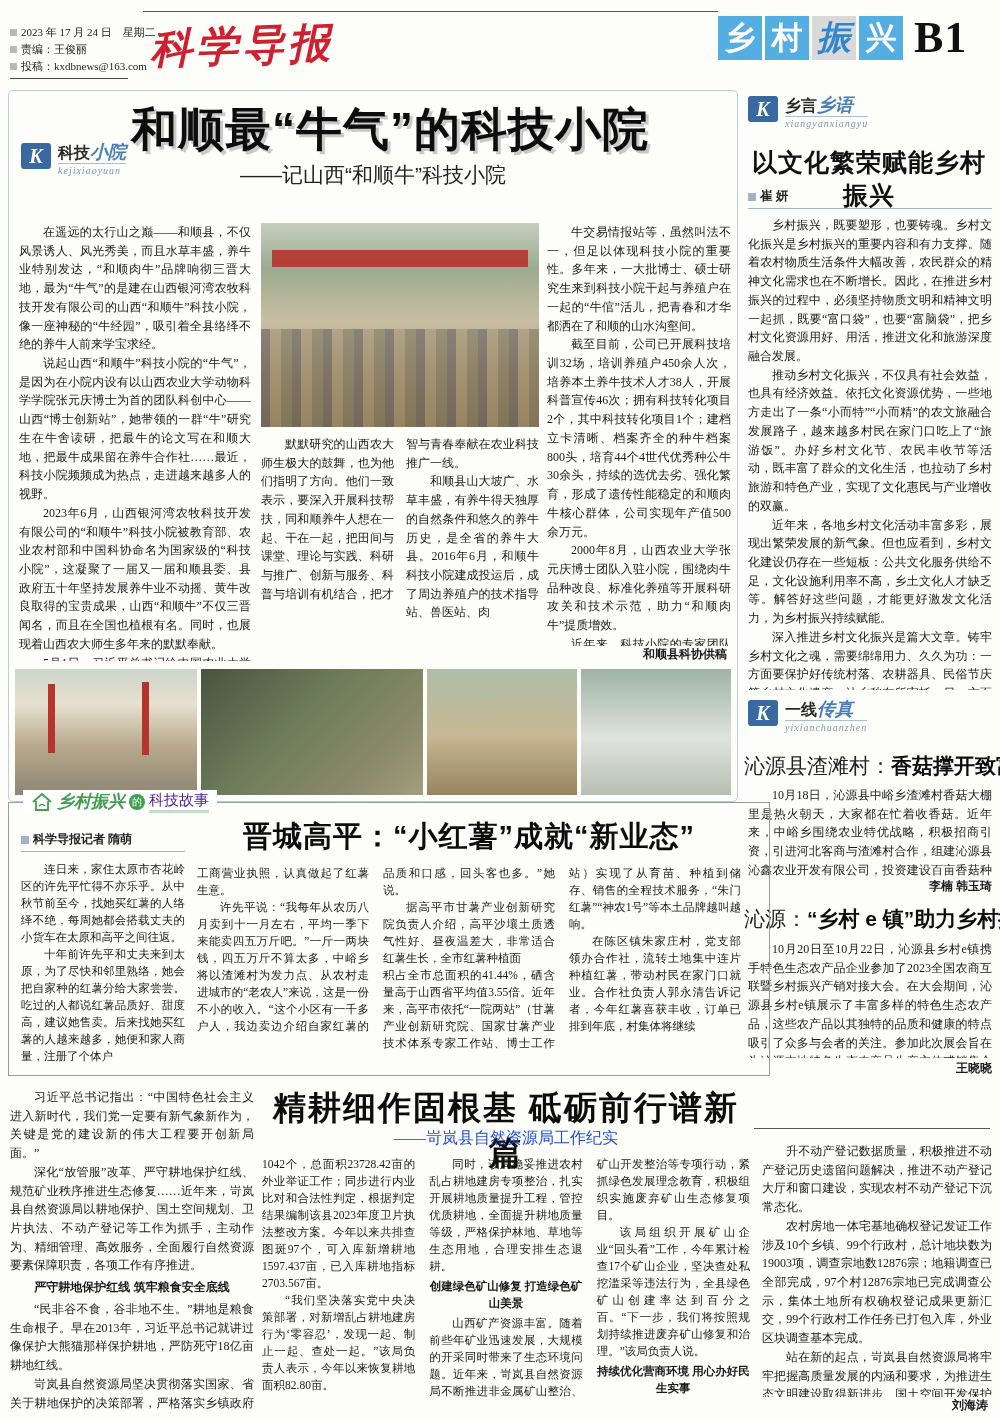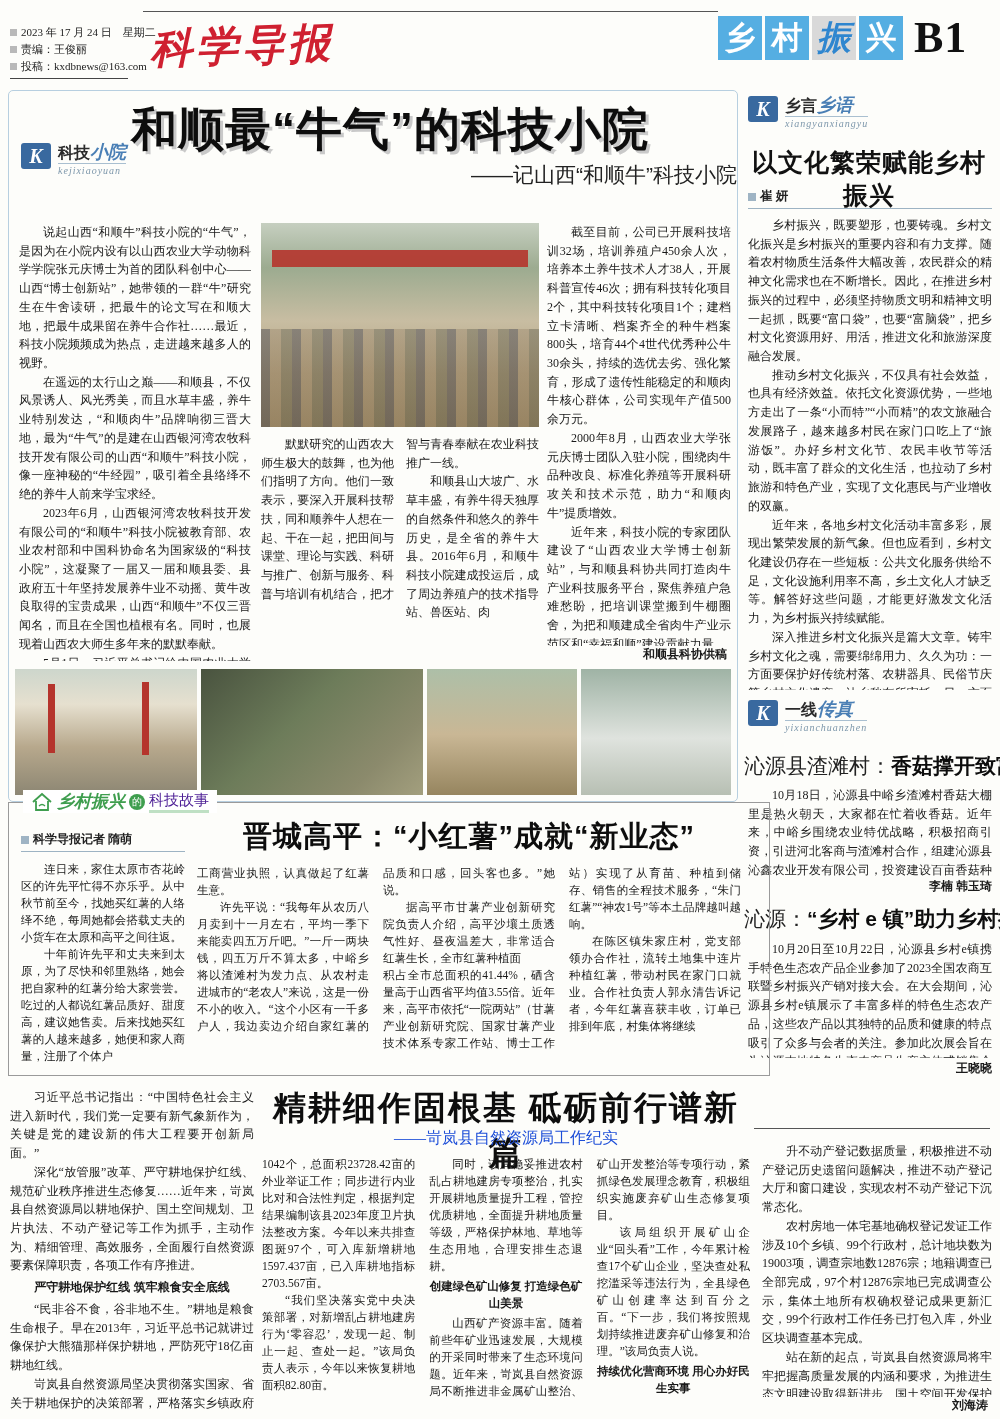--- a/index.html
+++ b/index.html
@@ -37,21 +37,21 @@
   .hair{border-bottom:1px solid #9db3c3;}
   .author{text-align:right;font-weight:bold;font-size:12px;padding-right:4px;}
   .subhd{text-indent:0!important;text-align:center!important;font-weight:bold;
          font-family:"Liberation Sans",sans-serif;margin:3px 0!important;}
   .cols2{column-count:2;column-gap:12px;}
   .cols3{column-count:3;column-gap:14px;}
   .clip{overflow:hidden;}
   
   .main-hl{font-family:"Liberation Sans",sans-serif;font-weight:900;font-size:46px;letter-spacing:1px;color:#0d0d0d;
            text-align:center;text-shadow:3px 3px 0 #c9c9c9;}
-  .main-sub{font-family:"Liberation Sans",sans-serif;font-size:21px;color:#222;text-align:right;}
+  .main-sub{font-family:"Liberation Sans",sans-serif;font-size:21px;color:#222;text-align:center;}
   .side-hl{font-family:"Liberation Sans",sans-serif;font-weight:900;font-size:25px;color:#111;text-align:center;letter-spacing:1px;}
   .line-hl{font-size:21px;text-align:center;white-space:nowrap;}
   .line-hl .pre{font-family:"Liberation Serif",serif;color:#222;}
   .line-hl .strong{font-family:"Liberation Sans",sans-serif;font-weight:900;color:#0d0d0d;}
   .mid-hl{font-family:"Liberation Sans",sans-serif;font-weight:900;font-size:29px;color:#0d0d0d;text-align:center;letter-spacing:1px;}
   .bot-hl{font-family:"Liberation Sans",sans-serif;font-weight:900;font-size:33px;color:#0d0d0d;text-align:center;letter-spacing:2px;}
   .bot-sub{font-size:16px;text-align:center;color:#1d4ed8;}
   
   .main-box{border:1px solid #b7cfe0;border-radius:5px;}
   .mid-box{border:1px solid #9a9a9a;padding-left:20px;}
@@ -105,37 +105,38 @@
 
     <div class="abs kbadge" style="left:12px;top:52px;">
       <div class="kbox">K</div>
       <div>
         <div class="kttl"><span class="w1">科技</span><span class="w2">小院</span></div>
         <div class="kpin">kejixiaoyuan</div>
       </div>
     </div>
 
     <div class="abs bt clip" style="left:10px;top:132px;width:232px;height:438px;">
+      <p>在遥远的太行山之巅——和顺县，不仅风景诱人、风光秀美，而且水草丰盛，养牛业特别发达，“和顺肉牛”品牌响彻三晋大地，最为“牛气”的是建在山西银河湾农牧科技开发有限公司的山西“和顺牛”科技小院，像一座神秘的“牛经园”，吸引着全县络绎不绝的养牛人前来学宝求经。</p>
       <p>说起山西“和顺牛”科技小院的“牛气”，是因为在小院内设有以山西农业大学动物科学学院张元庆博士为首的团队科创中心——山西“博士创新站”，她带领的一群“牛”研究生在牛舍读研，把最牛的论文写在和顺大地，把最牛成果留在养牛合作社……最近，科技小院频频成为热点，走进越来越多人的视野。</p>
-      <p>在遥远的太行山之巅——和顺县，不仅风景诱人、风光秀美，而且水草丰盛，养牛业特别发达，“和顺肉牛”品牌响彻三晋大地，最为“牛气”的是建在山西银河湾农牧科技开发有限公司的山西“和顺牛”科技小院，像一座神秘的“牛经园”，吸引着全县络绎不绝的养牛人前来学宝求经。</p>
       <p>2023年6月，山西银河湾农牧科技开发有限公司的“和顺牛”科技小院被教育部、农业农村部和中国科协命名为国家级的“科技小院”，这凝聚了一届又一届和顺县委、县政府五十年坚持发展养牛业不动摇、黄牛改良取得的宝贵成果，山西“和顺牛”不仅三晋闻名，而且在全国也植根有名。同时，也展现着山西农大师生多年来的默默奉献。</p>
       <p>5月1日，习近平总书记给中国农业大学科技小院的同学们回信，希望同学们志存高远、脚踏实地，把课堂学习和乡村实践紧密结合起来，厚植爱农情怀，练就兴农本领，在乡村振兴的大舞台上建功立业……总书记的回信，给了“和顺牛”科技小院</p>
     </div>
 
     <div class="abs ph ph-main" style="left:252px;top:132px;width:278px;height:204px;">
       <div class="banner"></div>
       <div class="crowd"></div>
     </div>
     <div class="abs bt cols2 clip" style="left:252px;top:344px;width:278px;height:224px;">
       <p>默默研究的山西农大师生极大的鼓舞，也为他们指明了方向。他们一致表示，要深入开展科技帮扶，同和顺养牛人想在一起、干在一起，把田间与课堂、理论与实践、科研与推广、创新与服务、科普与培训有机结合，把才智与青春奉献在农业科技推广一线。</p>
       <p>和顺县山大坡广、水草丰盛，有养牛得天独厚的自然条件和悠久的养牛历史，是全省的养牛大县。2016年6月，和顺牛科技小院建成投运后，成了周边养殖户的技术指导站、兽医站、肉</p>
     </div>
 
     <div class="abs" style="left:538px;top:132px;width:184px;height:440px;display:flex;flex-direction:column;">
       <div class="bt clip" style="flex:1;">
+        <p>牛交易情报站等，虽然叫法不一，但足以体现科技小院的重要性。多年来，一大批博士、硕士研究生来到科技小院干起与养殖户在一起的“牛倌”活儿，把青春和才华都洒在了和顺的山水沟壑间。</p>
         <p>截至目前，公司已开展科技培训32场，培训养殖户450余人次，培养本土养牛技术人才38人，开展科普宣传46次；拥有科技转化项目2个，其中科技转化项目1个；建档立卡清晰、档案齐全的种牛档案800头，培育44个4世代优秀种公牛30余头，持续的选优去劣、强化繁育，形成了遗传性能稳定的和顺肉牛核心群体，公司实现年产值500余万元。</p>
         <p>2000年8月，山西农业大学张元庆博士团队入驻小院，围绕肉牛品种改良、标准化养殖等开展科研攻关和技术示范，助力“和顺肉牛”提质增效。</p>
         <p>近年来，科技小院的专家团队建设了“山西农业大学博士创新站”，与和顺县科协共同打造肉牛产业科技服务平台，聚焦养殖户急难愁盼，把培训课堂搬到牛棚圈舍，为把和顺建成全省肉牛产业示范区和“幸福和顺”建设贡献力量。</p>
       </div>
       <div class="author">和顺县科协供稿</div>
     </div>
 
     <div class="abs" style="left:6px;top:578px;width:716px;height:126px;display:flex;gap:4px;">
       <div class="ph ph1" style="flex:0 0 182px;">
           <div class="rb"></div>

